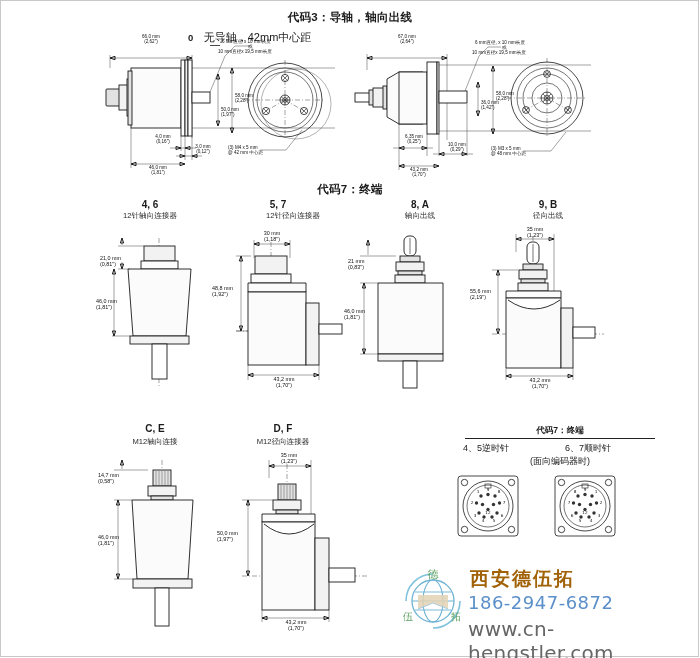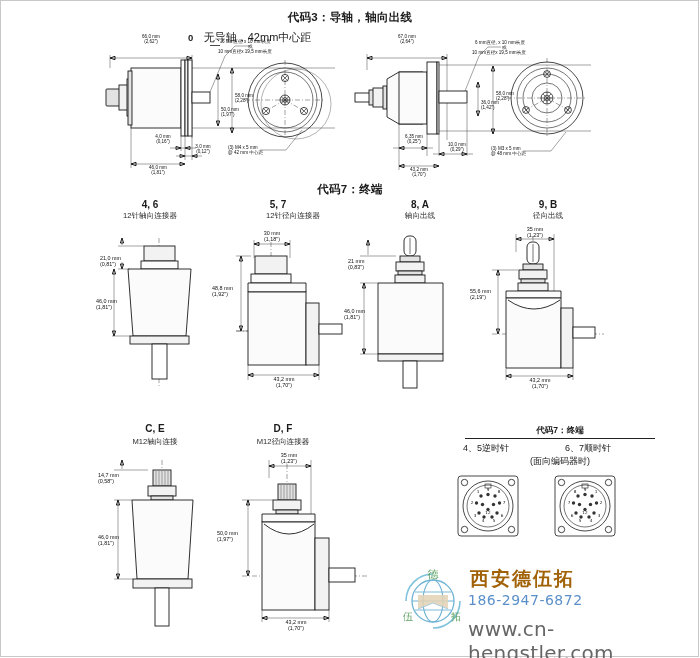--- a/index.html
+++ b/index.html
@@ -25,21 +25,21 @@
   .thin{stroke:#1a1a1a;stroke-width:.6;fill:none;}
   .thn2{stroke:#1a1a1a;stroke-width:.8;fill:none;}
   .body-f{fill:#fbfbfb;stroke:#1a1a1a;stroke-width:.9;}
   .body-g{fill:#f2f2f2;stroke:#1a1a1a;stroke-width:.9;}
   .body-d{fill:#e2e2e2;stroke:#1a1a1a;stroke-width:.9;}
   .body-w{fill:#ffffff;stroke:#1a1a1a;stroke-width:.9;}
   .cl{stroke:#444;stroke-width:.5;fill:none;stroke-dasharray:5 2 1 2;}
   .ext{stroke:#333;stroke-width:.45;fill:none;}
   .hr{border:0;border-top:1px solid #222;margin:0;}
   .logo-cn{color:#a16207;font-size:19px;font-weight:bold;letter-spacing:2px;font-family:"DejaVu Sans",sans-serif;}
-  .logo-tel{color:#5b8fc9;font-size:14px;letter-spacing:.5px;font-family:"DejaVu Sans",sans-serif;}
+  .logo-tel{color:#5b8fc9;font-size:18px;letter-spacing:.5px;font-family:"DejaVu Sans",sans-serif;}
   .logo-web{color:#666;font-size:20px;letter-spacing:.3px;font-family:"DejaVu Sans",sans-serif;}
 </style>
 </head>
 <body>
 
 <div id="page">
   <div class="bdr"></div>
 
   <div class="abs ttl" style="left:0;top:10px;width:700px;">代码3：导轴，轴向出线</div>
 

